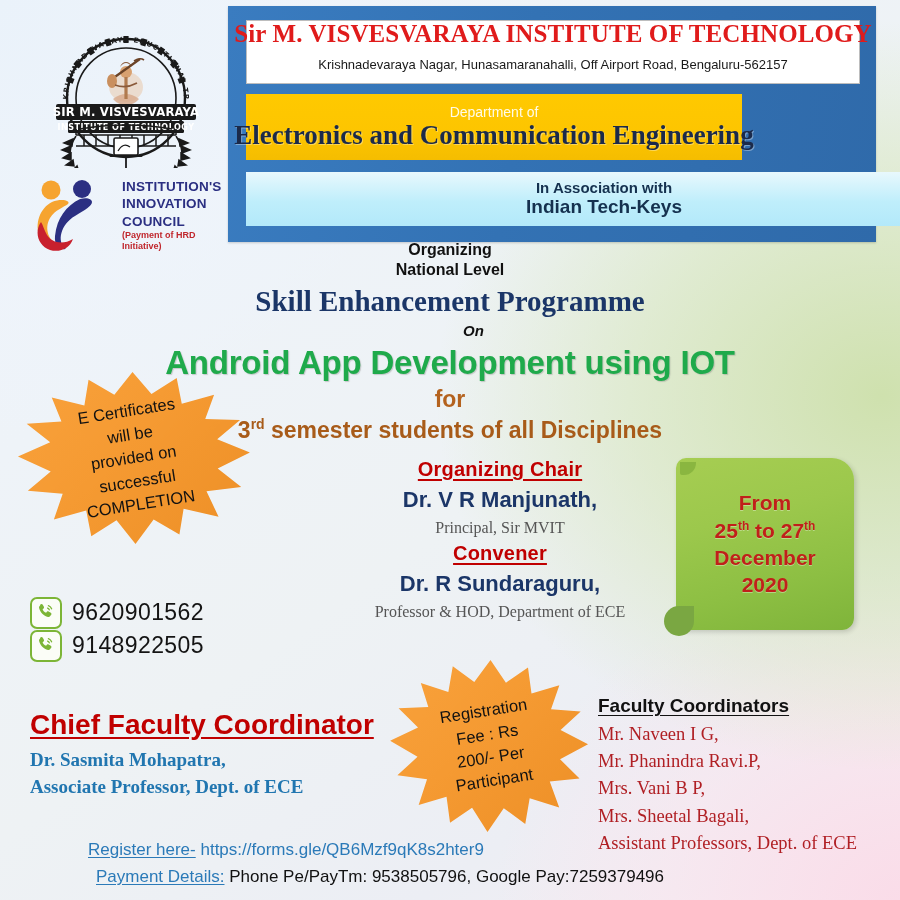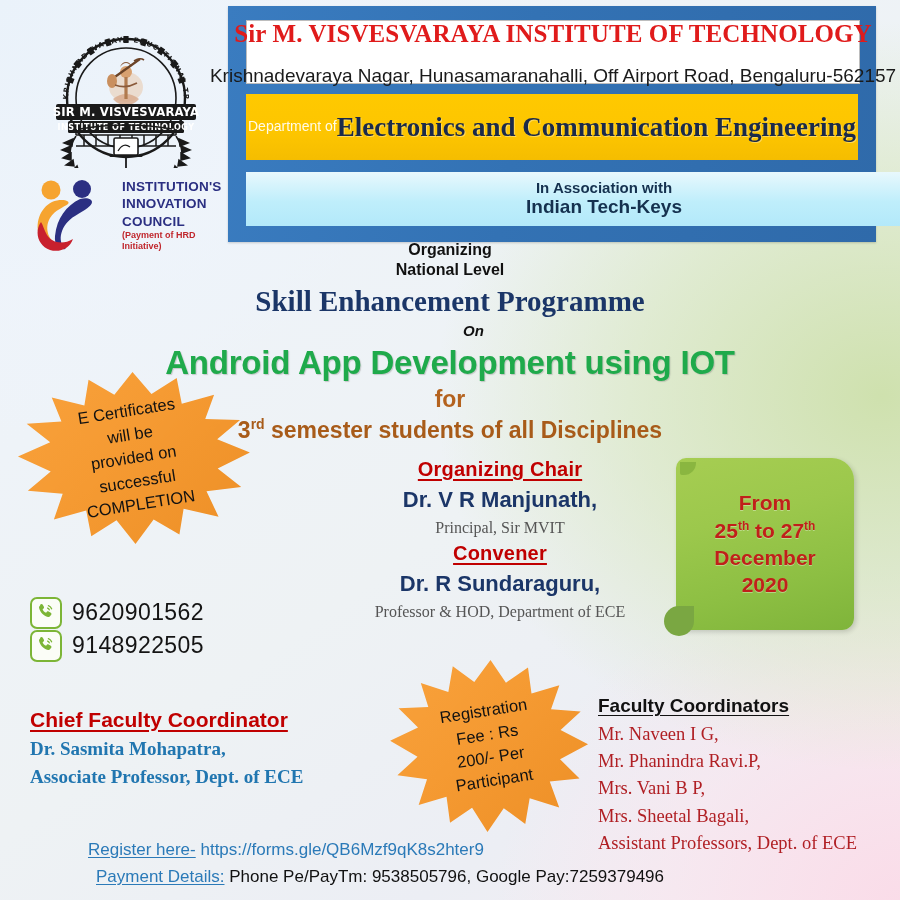--- a/index.html
+++ b/index.html
@@ -29,26 +29,26 @@
     position:absolute;left:18px;top:14px;width:612px;height:62px;
     background:#ffffff;border:1px solid #bdbdbd;
     display:flex;flex-direction:column;align-items:center;justify-content:flex-start;
   }
   .hdr-inst{
     font-family:"Liberation Serif", serif;font-weight:bold;font-size:25px;
     color:#e01b1b;letter-spacing:.1px;white-space:nowrap;line-height:1.05;
   }
   .hdr-inst .sir{font-size:25px;}
   .hdr-addr{
-    font-size:19px;color:#1a1a1a;white-space:nowrap;margin-top:18px;font-weight:400;
+    font-size:13px;color:#1a1a1a;white-space:nowrap;margin-top:10px;font-weight:400;
   }
   .hdr-yellow{
-    position:absolute;left:18px;top:88px;width:612px;height:66px;
+    position:absolute;left:18px;top:88px;width:496px;height:66px;
     background:linear-gradient(180deg,#ffc900 0%,#fdc500 60%,#f5bd00 100%);
-    display:flex;flex-direction:row;align-items:center;justify-content:center;
+    display:flex;flex-direction:column;align-items:center;justify-content:center;
   }
   .dept-of{font-size:14px;color:#fffbe8;line-height:1.1;margin-bottom:1px;}
   .dept-name{
     font-family:"Liberation Serif", serif;font-weight:bold;font-size:27px;color:#1b2a4a;
     white-space:nowrap;text-shadow:1px 1px 0 rgba(255,255,255,.35);line-height:1.05;
   }
   .hdr-cyan{
     position:absolute;left:18px;top:166px;width:716px;height:54px;
     background:linear-gradient(180deg,#e8f8fd 0%,#bfeefb 55%,#b3e9fa 100%);
     display:flex;flex-direction:column;align-items:center;justify-content:center;
@@ -137,21 +137,21 @@
   .phone-row{display:flex;align-items:center;height:33px;padding-left:10px;}
   .ph-ic{
     width:28px;height:28px;border-radius:7px;border:2.4px solid #7cb536;
     background:#fbfdf7;margin-right:10px;position:relative;flex:0 0 auto;
   }
   .ph-num{font-size:23px;color:#141414;letter-spacing:.4px;}
 
   
   .chief{position:absolute;left:30px;top:705px;}
   .chief-hd{
-    font-size:21px;font-weight:bold;color:#c00000;text-decoration:underline;
+    font-size:28px;font-weight:bold;color:#c00000;text-decoration:underline;
     text-underline-offset:3px;line-height:1.45;
   }
   .chief-l{
     font-family:"Liberation Serif", serif;font-size:19px;font-weight:bold;
     color:#2176b0;line-height:1.45;
   }
 
   
   .faculty{position:absolute;left:598px;top:692px;}
   .fac-hd{

